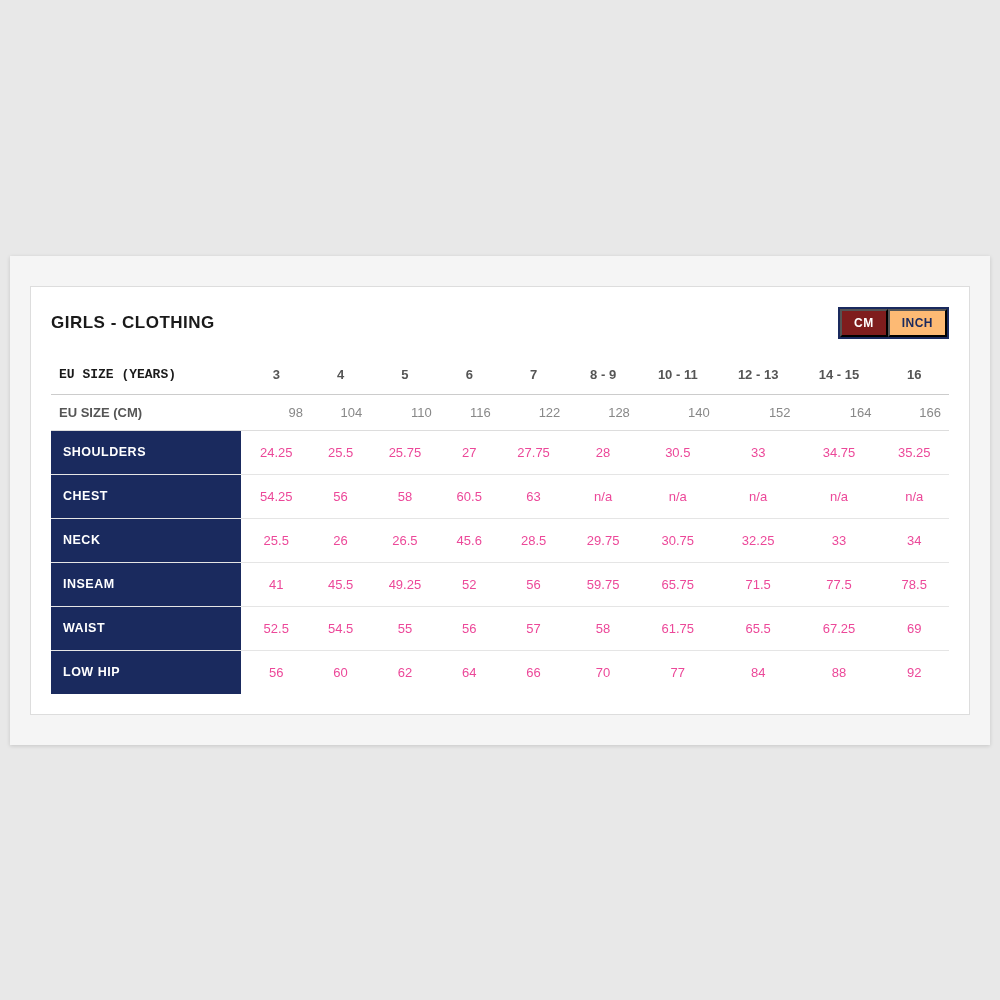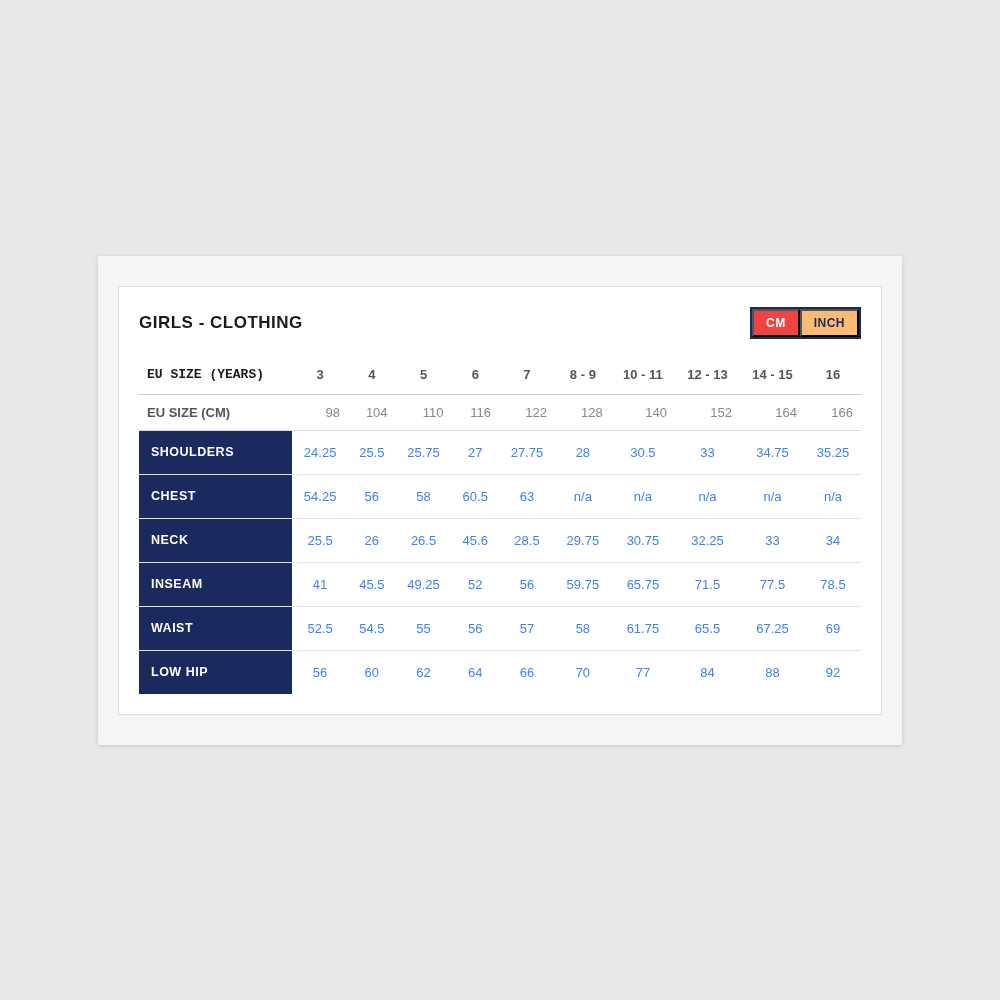--- a/index.html
+++ b/index.html
@@ -13,21 +13,21 @@
       display: flex;
       align-items: center;
       justify-content: center;
       width: 1000px;
       height: 1000px;
       font-family: Arial, Helvetica, sans-serif;
     }
 
     .page-container {
       background-color: #f5f5f5;
-      width: 804px;
+      width: 980px;
       padding: 30px 20px;
       box-shadow: 0 1px 4px rgba(0,0,0,0.15);
     }
 
     .table-wrapper {
       background-color: #fff;
       border: 1px solid #ddd;
       padding: 20px;
     }
 
@@ -52,21 +52,21 @@
 
     .unit-btn {
       padding: 5px 12px;
       font-size: 12px;
       font-weight: 700;
       cursor: pointer;
       letter-spacing: 0.5px;
     }
 
     .unit-btn.active {
-      background-color: #ef4444;
+      background-color: #7f1d1d;
       color: #fff;
     }
 
     .unit-btn.inactive {
       background-color: #fdba74;
       color: #1a2a5e;
     }
 
     table {
       width: 100%;
@@ -123,21 +123,21 @@
       font-weight: 700;
       font-size: 12.5px;
       padding: 14px 12px;
       letter-spacing: 0.5px;
       text-align: left;
     }
 
     .data-cell {
       padding: 14px 8px;
       text-align: center;
-      color: #3b82f6;
+      color: #ec4899;
       font-size: 13px;
     }
   </style>
 </head>
 <body>
 
 <div class="page-container">
   <div class="table-wrapper">
 
     <div class="table-header">

